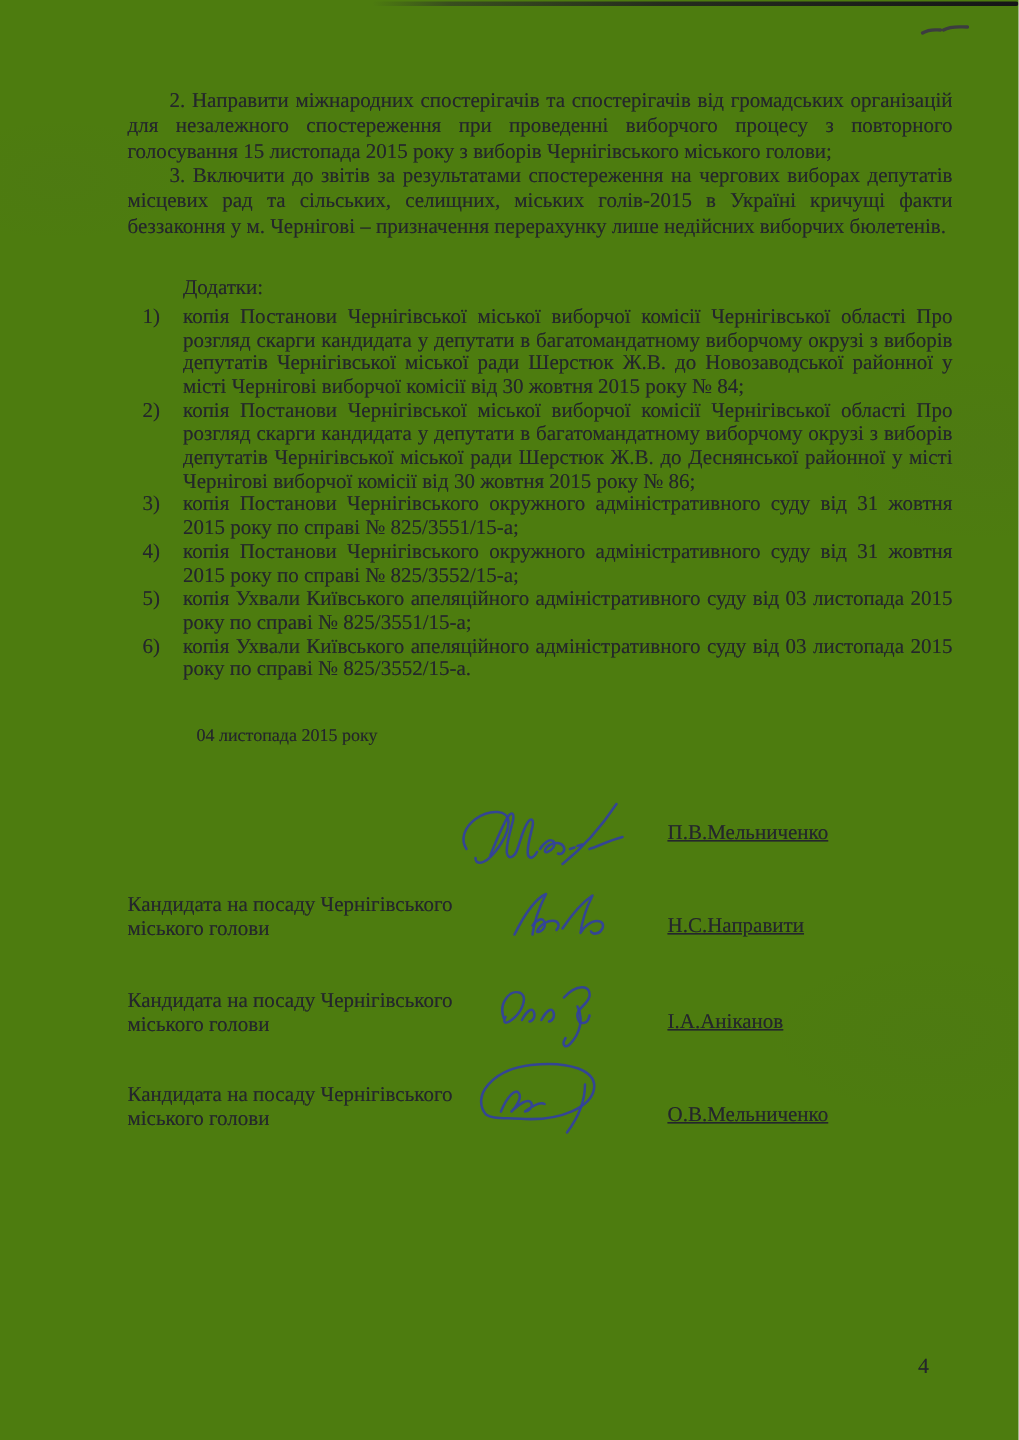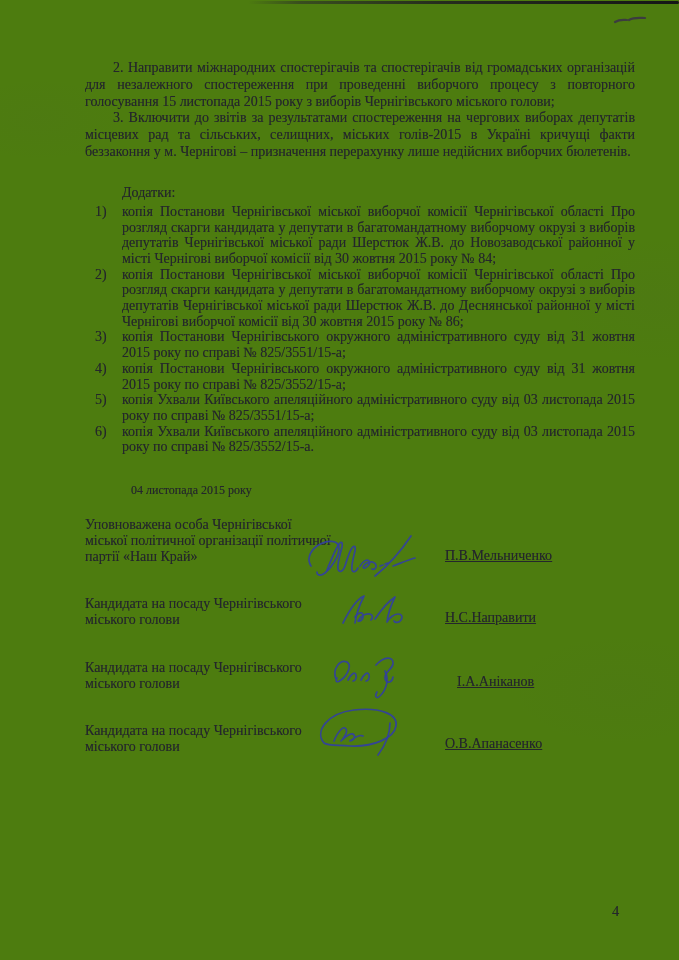--- a/index.html
+++ b/index.html
@@ -80,21 +80,20 @@
       <span>копія Ухвали Київського апеляційного адміністративного суду від 03 листопада 2015 року по справі № 825/3551/15-а;</span>
     </div>
     <div class="attach-item">
       <span class="attach-marker">6)</span>
       <span>копія Ухвали Київського апеляційного адміністративного суду від 03 листопада 2015 року по справі № 825/3552/15-а.</span>
     </div>
   </div>
 
   <div class="date-line">04 листопада 2015 року</div>
 
-  <div class="sig-label" style="top:517px;">Уповноважена особа Чернігівської міської політичної організації політичної партії «Наш Край»</div>
   <svg class="sig-ink" style="left:305px;top:526px;" width="115" height="56" viewBox="0 0 115 56">
     <path d="M6,40 C2,34 4,26 12,20 C22,13 34,14 34,22 C34,31 26,42 20,47 C16,50 12,50 12,46"></path>
     <path d="M22,44 C26,34 30,24 34,18 C36,15 38,16 37,21 C35,29 32,38 33,43 C34,47 38,46 40,40 C42,34 44,26 47,22 C49,19 51,20 50,25 C48,33 46,40 47,44 C48,47 51,46 53,42"></path>
     <path d="M55,40 C58,35 62,33 64,35 C66,37 63,41 60,42 C57,43 58,39 62,37 C66,35 70,36 71,39 C72,42 69,44 67,43"></path>
     <path d="M75,40 l3,-1 M80,38 l3,-1"></path>
     <path d="M70,50 C80,42 94,28 106,10"></path>
     <path d="M88,40 C94,38 102,34 110,32"></path>
   </svg>
   <div class="sig-name" style="top:548px;">П.В.Мельниченко</div>
 
@@ -107,25 +106,25 @@
   <div class="sig-name" style="top:610px;">Н.С.Направити</div>
 
   <div class="sig-label" style="top:660px;">Кандидата на посаду Чернігівського міського голови</div>
   <svg class="sig-ink" style="left:328px;top:651px;" width="85" height="50" viewBox="0 0 85 50">
     <path d="M8,28 C4,18 12,8 19,11 C24,14 20,24 13,29 C9,32 7,31 9,27"></path>
     <path d="M20,29 C23,23 27,20 28,24 C29,27 27,30 25,30"></path>
     <path d="M33,29 C36,23 40,20 41,24 C42,27 40,30 38,30"></path>
     <path d="M48,14 C56,5 66,5 65,13 C64,19 56,21 57,27 C58,33 64,32 65,26"></path>
     <path d="M57,20 C61,28 59,38 52,45 C49,48 46,46 49,41"></path>
   </svg>
-  <div class="sig-name" style="top:674px;margin-left:12px;">І.А.Аніканов</div>
+  <div class="sig-name" style="top:674px;">І.А.Аніканов</div>
 
   <div class="sig-label" style="top:723px;">Кандидата на посаду Чернігівського міського голови</div>
   <svg class="sig-ink" style="left:308px;top:703px;" width="95" height="56" viewBox="0 0 95 56">
     <path d="M16,40 C6,28 20,10 46,7 C72,4 90,11 88,23 C86,35 66,44 42,43 C28,42 20,43 16,40"></path>
     <path d="M26,38 C30,28 36,22 38,26 C40,29 36,35 33,38 C38,33 44,29 46,32 C48,35 44,38 42,38 C46,35 52,31 55,33"></path>
     <path d="M82,20 C82,32 76,44 70,52"></path>
   </svg>
-  <div class="sig-name" style="top:736px;">О.В.Апанасенко</div>
+  <div class="sig-name" style="top:736px;">О.В.Мельниченко</div>
 
   <div class="page-number">4</div>
 
 </div>
 
 </body></html>

